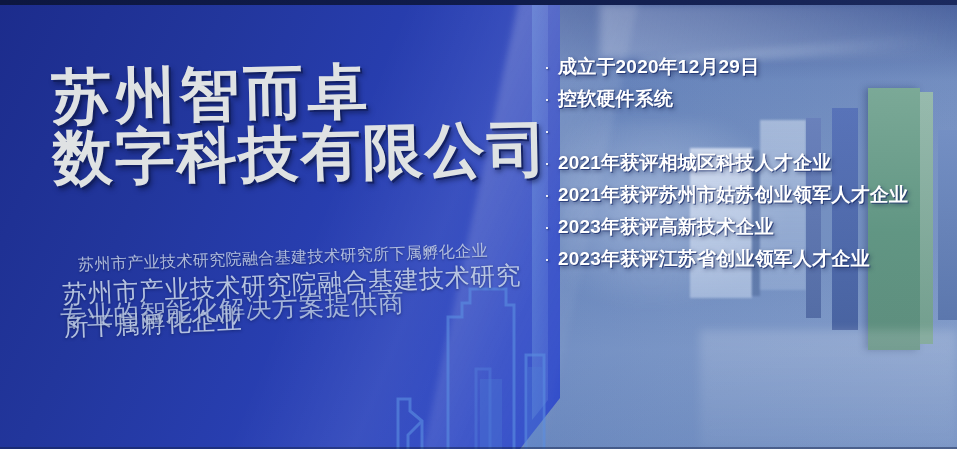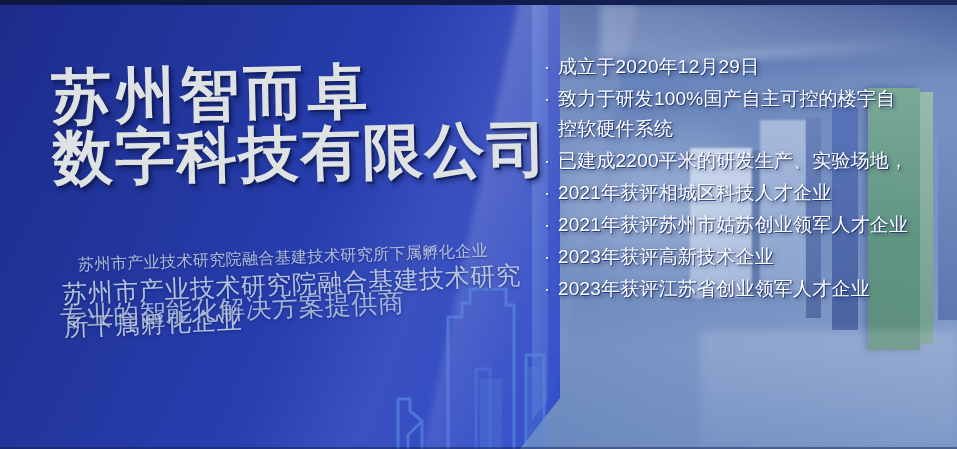--- a/index.html
+++ b/index.html
@@ -158,21 +158,21 @@
     margin-bottom:2px;
   }
   .bullet-dot{
     flex:0 0 22px;
     font-size:18px;line-height:30px;
     text-align:center;color:#ffffff;
     text-shadow:1px 1px 2px rgba(20,35,85,.75);
   }
   .bullet-text{
     flex:1;
-    font-size:19px;font-weight:400;line-height:30px;
+    font-size:19px;font-weight:700;line-height:30px;
     letter-spacing:.2px;
     text-shadow:
       1px 1px 0 rgba(26,45,110,.75),
       2px 2px 4px rgba(12,24,70,.55);
   }
   .bullet-text .wrap{display:block;}
 
   
   .top-border{
     position:absolute;left:0;top:0;width:957px;height:5px;
@@ -235,28 +235,26 @@
   <div class="bullets">
     <div class="bullet-row">
       <div class="bullet-dot">·</div>
       <div class="bullet-text">
         <span class="wrap">成立于2020年12月29日</span>
       </div>
     </div>
     <div class="bullet-row">
       <div class="bullet-dot">·</div>
       <div class="bullet-text">
-        <span class="wrap">致力于研发100%国产自主可控的楼宇自</span>
         <span class="wrap">控软硬件系统</span>
       </div>
     </div>
     <div class="bullet-row">
       <div class="bullet-dot">·</div>
       <div class="bullet-text">
-        <span class="wrap">已建成2200平米的研发生产、实验场地，</span>
       </div>
     </div>
     <div class="bullet-row">
       <div class="bullet-dot">·</div>
       <div class="bullet-text">
         <span class="wrap">2021年获评相城区科技人才企业</span>
       </div>
     </div>
     <div class="bullet-row">
       <div class="bullet-dot">·</div>

